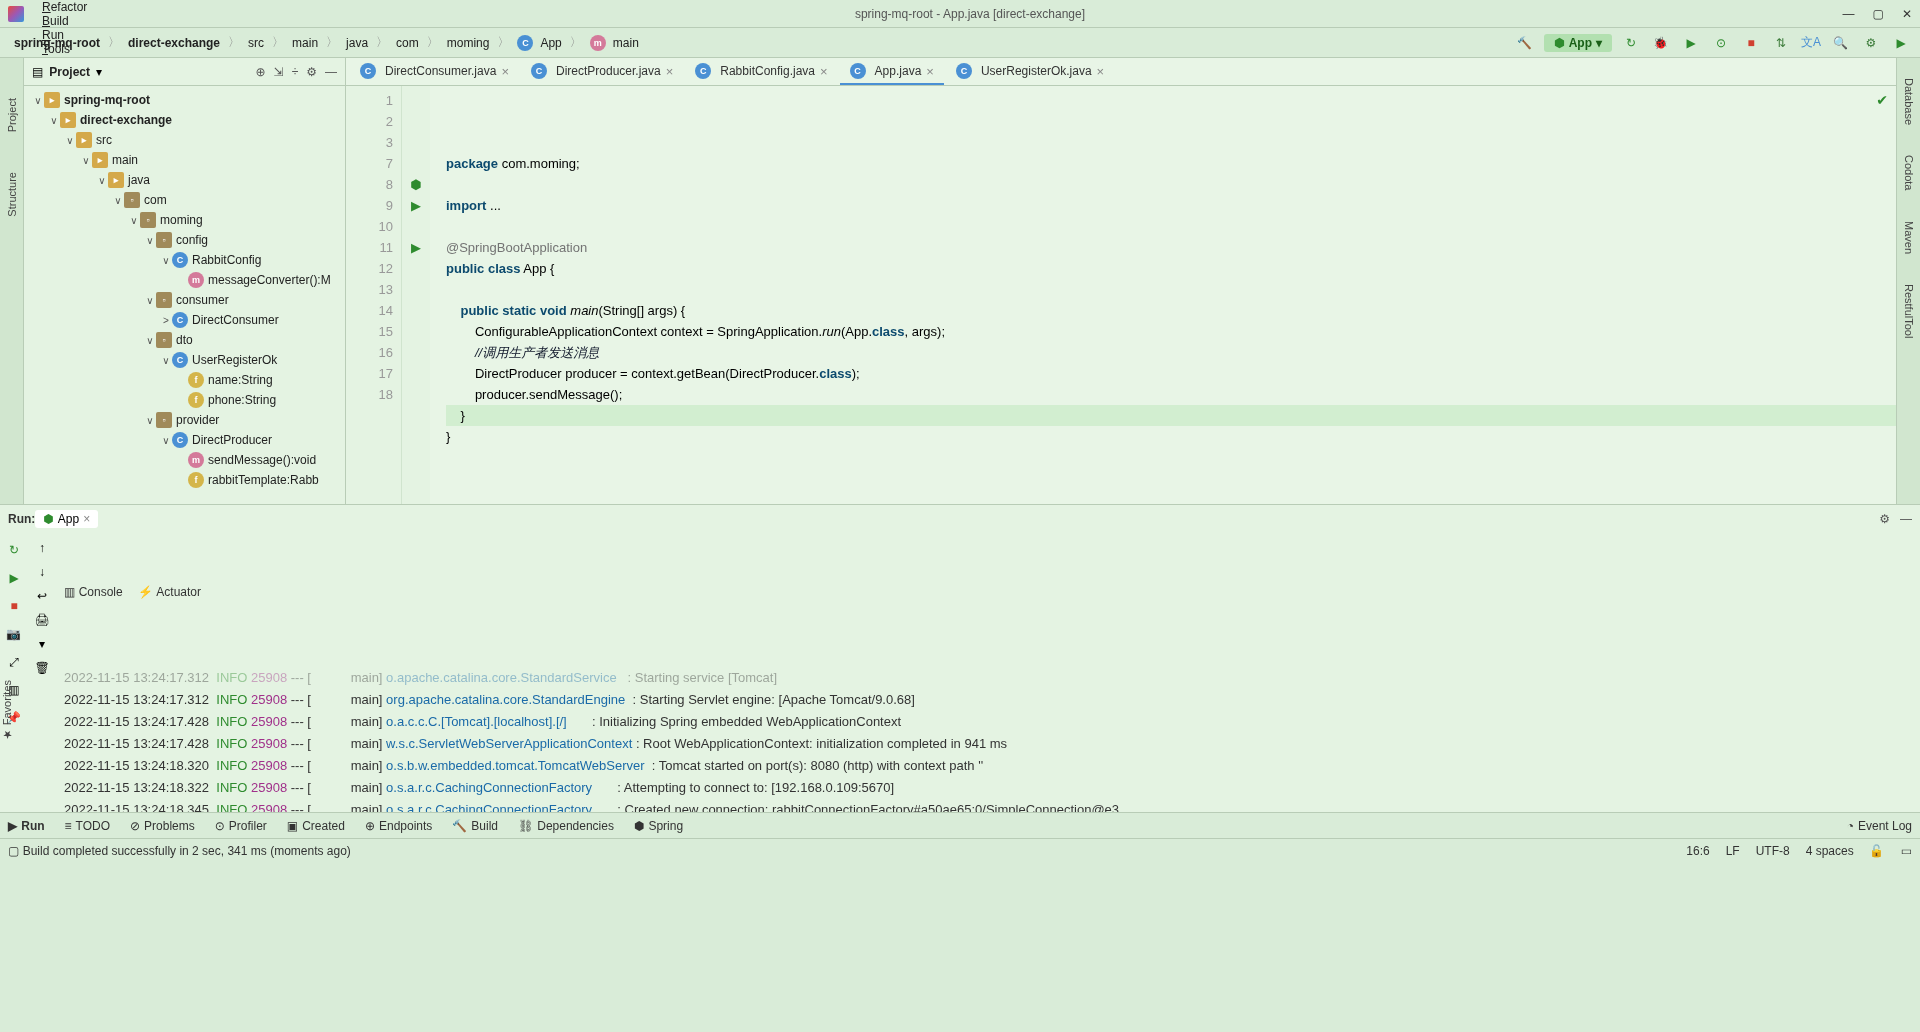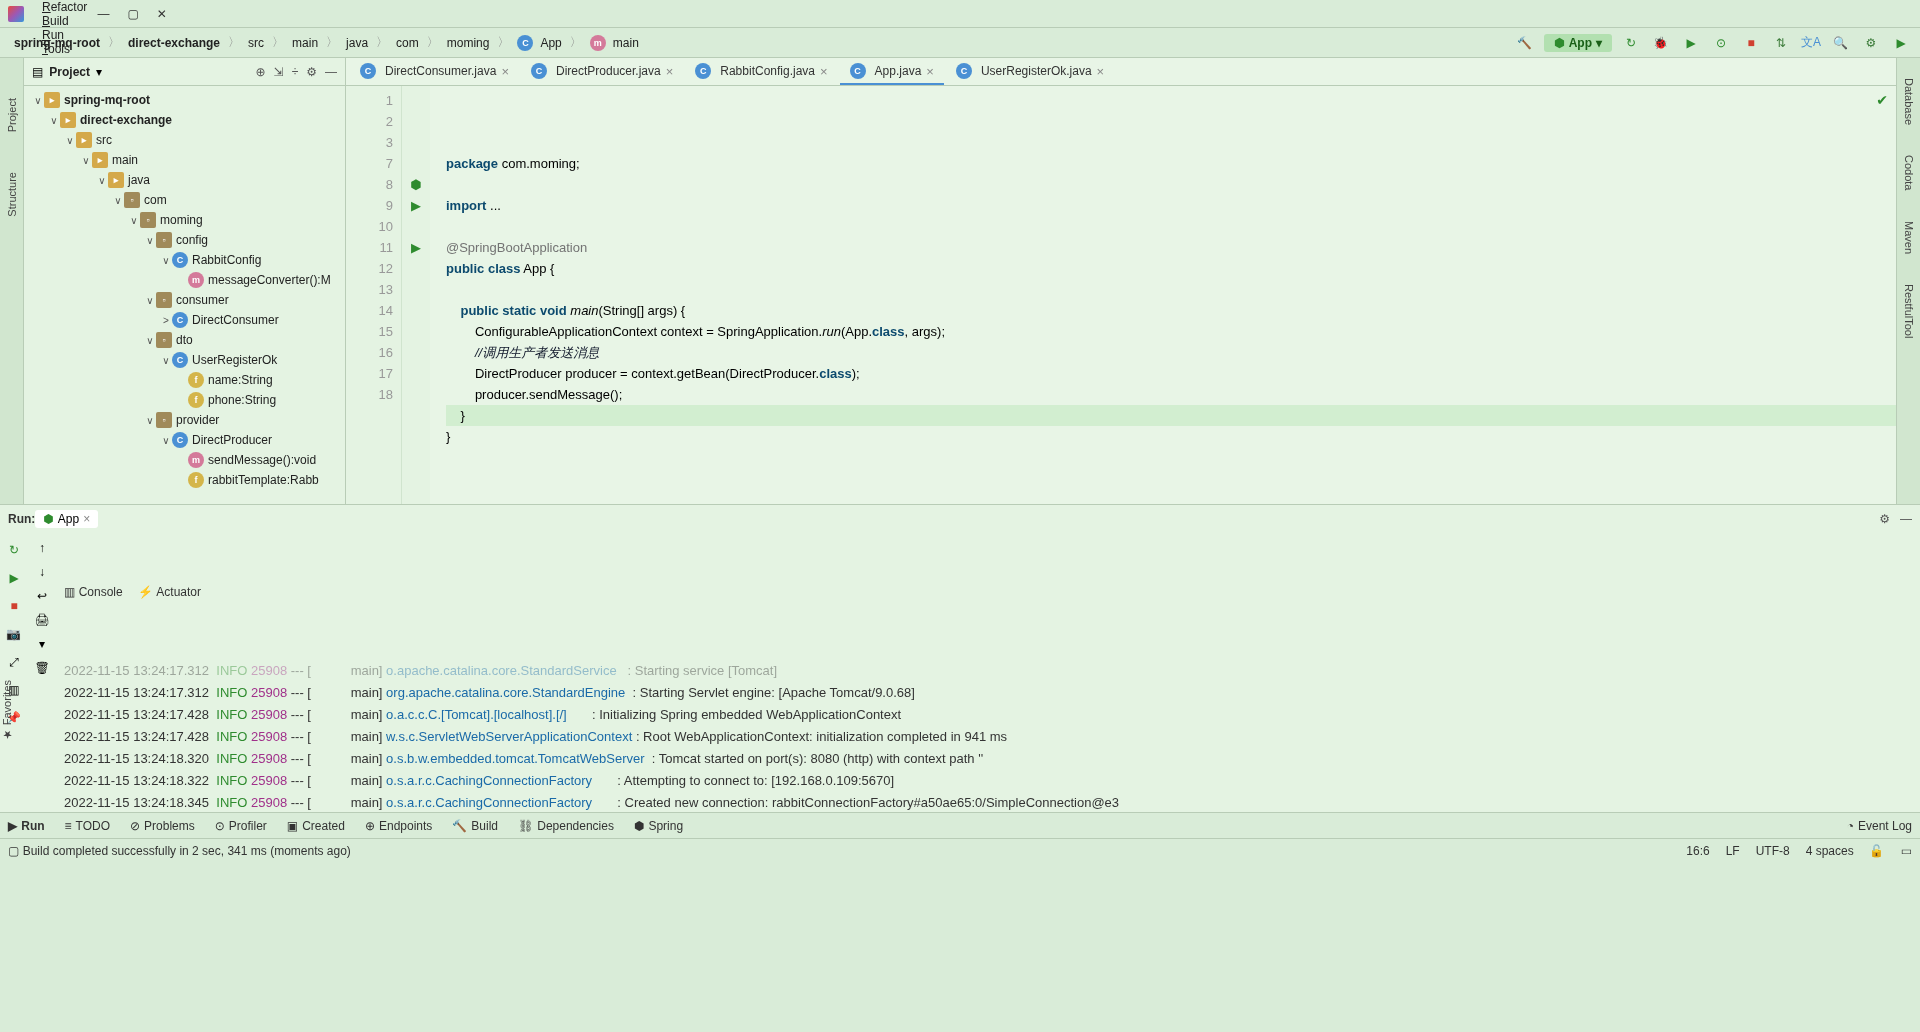--- a/index.html
+++ b/index.html
@@ -69,21 +69,21 @@
 .run-panel { border-top: 1px solid #b8ccb6; background: #e4f3e2; height: 308px; display: flex; flex-direction: column; }
 .run-header { height: 28px; display: flex; align-items: center; padding: 0 8px; gap: 0; }
 .run-header .rh-label { font-weight: bold; color: #333; }
 .run-header .rh-app { background: #fff; padding: 2px 8px; border-radius: 3px; display: flex; align-items: center; gap: 4px; }
 .run-header .rh-tools { margin-left: auto; display: flex; gap: 10px; color: #555; }
 .run-body { flex: 1; display: flex; overflow: hidden; }
 .run-left-tools { width: 28px; display: flex; flex-direction: column; align-items: center; gap: 10px; padding-top: 8px; }
 .run-left-tools .rt { width: 18px; height: 18px; cursor: pointer; display: flex; align-items: center; justify-content: center; }
 .run-left-tools2 { width: 28px; display: flex; flex-direction: column; align-items: center; gap: 10px; padding-top: 8px; }
 .console { flex: 1; padding: 4px 8px; font-family: Consolas, monospace; font-size: 13px; line-height: 22px; overflow: auto; white-space: pre; color: #333; }
-.console .sub-tabs { display: flex; gap: 16px; margin-bottom: 13px; font-family: -apple-system, Arial; font-size: 12px; }
+.console .sub-tabs { display: flex; gap: 16px; margin-bottom: 20px; font-family: -apple-system, Arial; font-size: 12px; }
 .log-time { color: #333; }
 .log-info { color: #2e8b2e; }
 .log-pid { color: #a0308a; }
 .log-logger { color: #1a6aa8; }
 
 
 .bottom-tools { height: 26px; display: flex; align-items: center; padding: 0 8px; gap: 20px; border-top: 1px solid #b8ccb6; background: #d9ecd8; }
 .bottom-tools .bt { display: flex; align-items: center; gap: 4px; color: #333; cursor: pointer; font-size: 12px; }
 .bottom-tools .bt.active { font-weight: bold; }
 .bottom-tools .event-log { margin-left: auto; }
@@ -109,20 +109,21 @@
       <span class="menu-item"><u>N</u>avigate</span>
       <span class="menu-item"><u>C</u>ode</span>
       <span class="menu-item"><u>R</u>efactor</span>
       <span class="menu-item"><u>B</u>uild</span>
       <span class="menu-item"><u>R</u>un</span>
       <span class="menu-item"><u>T</u>ools</span>
       <span class="menu-item"><u>V</u>CS</span>
       <span class="menu-item"><u>W</u>indow</span>
       <span class="menu-item"><u>H</u>elp</span>
     </div>
+  <div class="title">spring-mq-root - App.java [direct-exchange]</div>
   <div class="win-controls">
     <span>—</span>
     <span>▢</span>
     <span>✕</span>
   </div>
 </div>
 
 <div class="breadcrumb-row">
   <div class="breadcrumb" id="breadcrumb">
       <span class="crumb bold">spring-mq-root</span>

